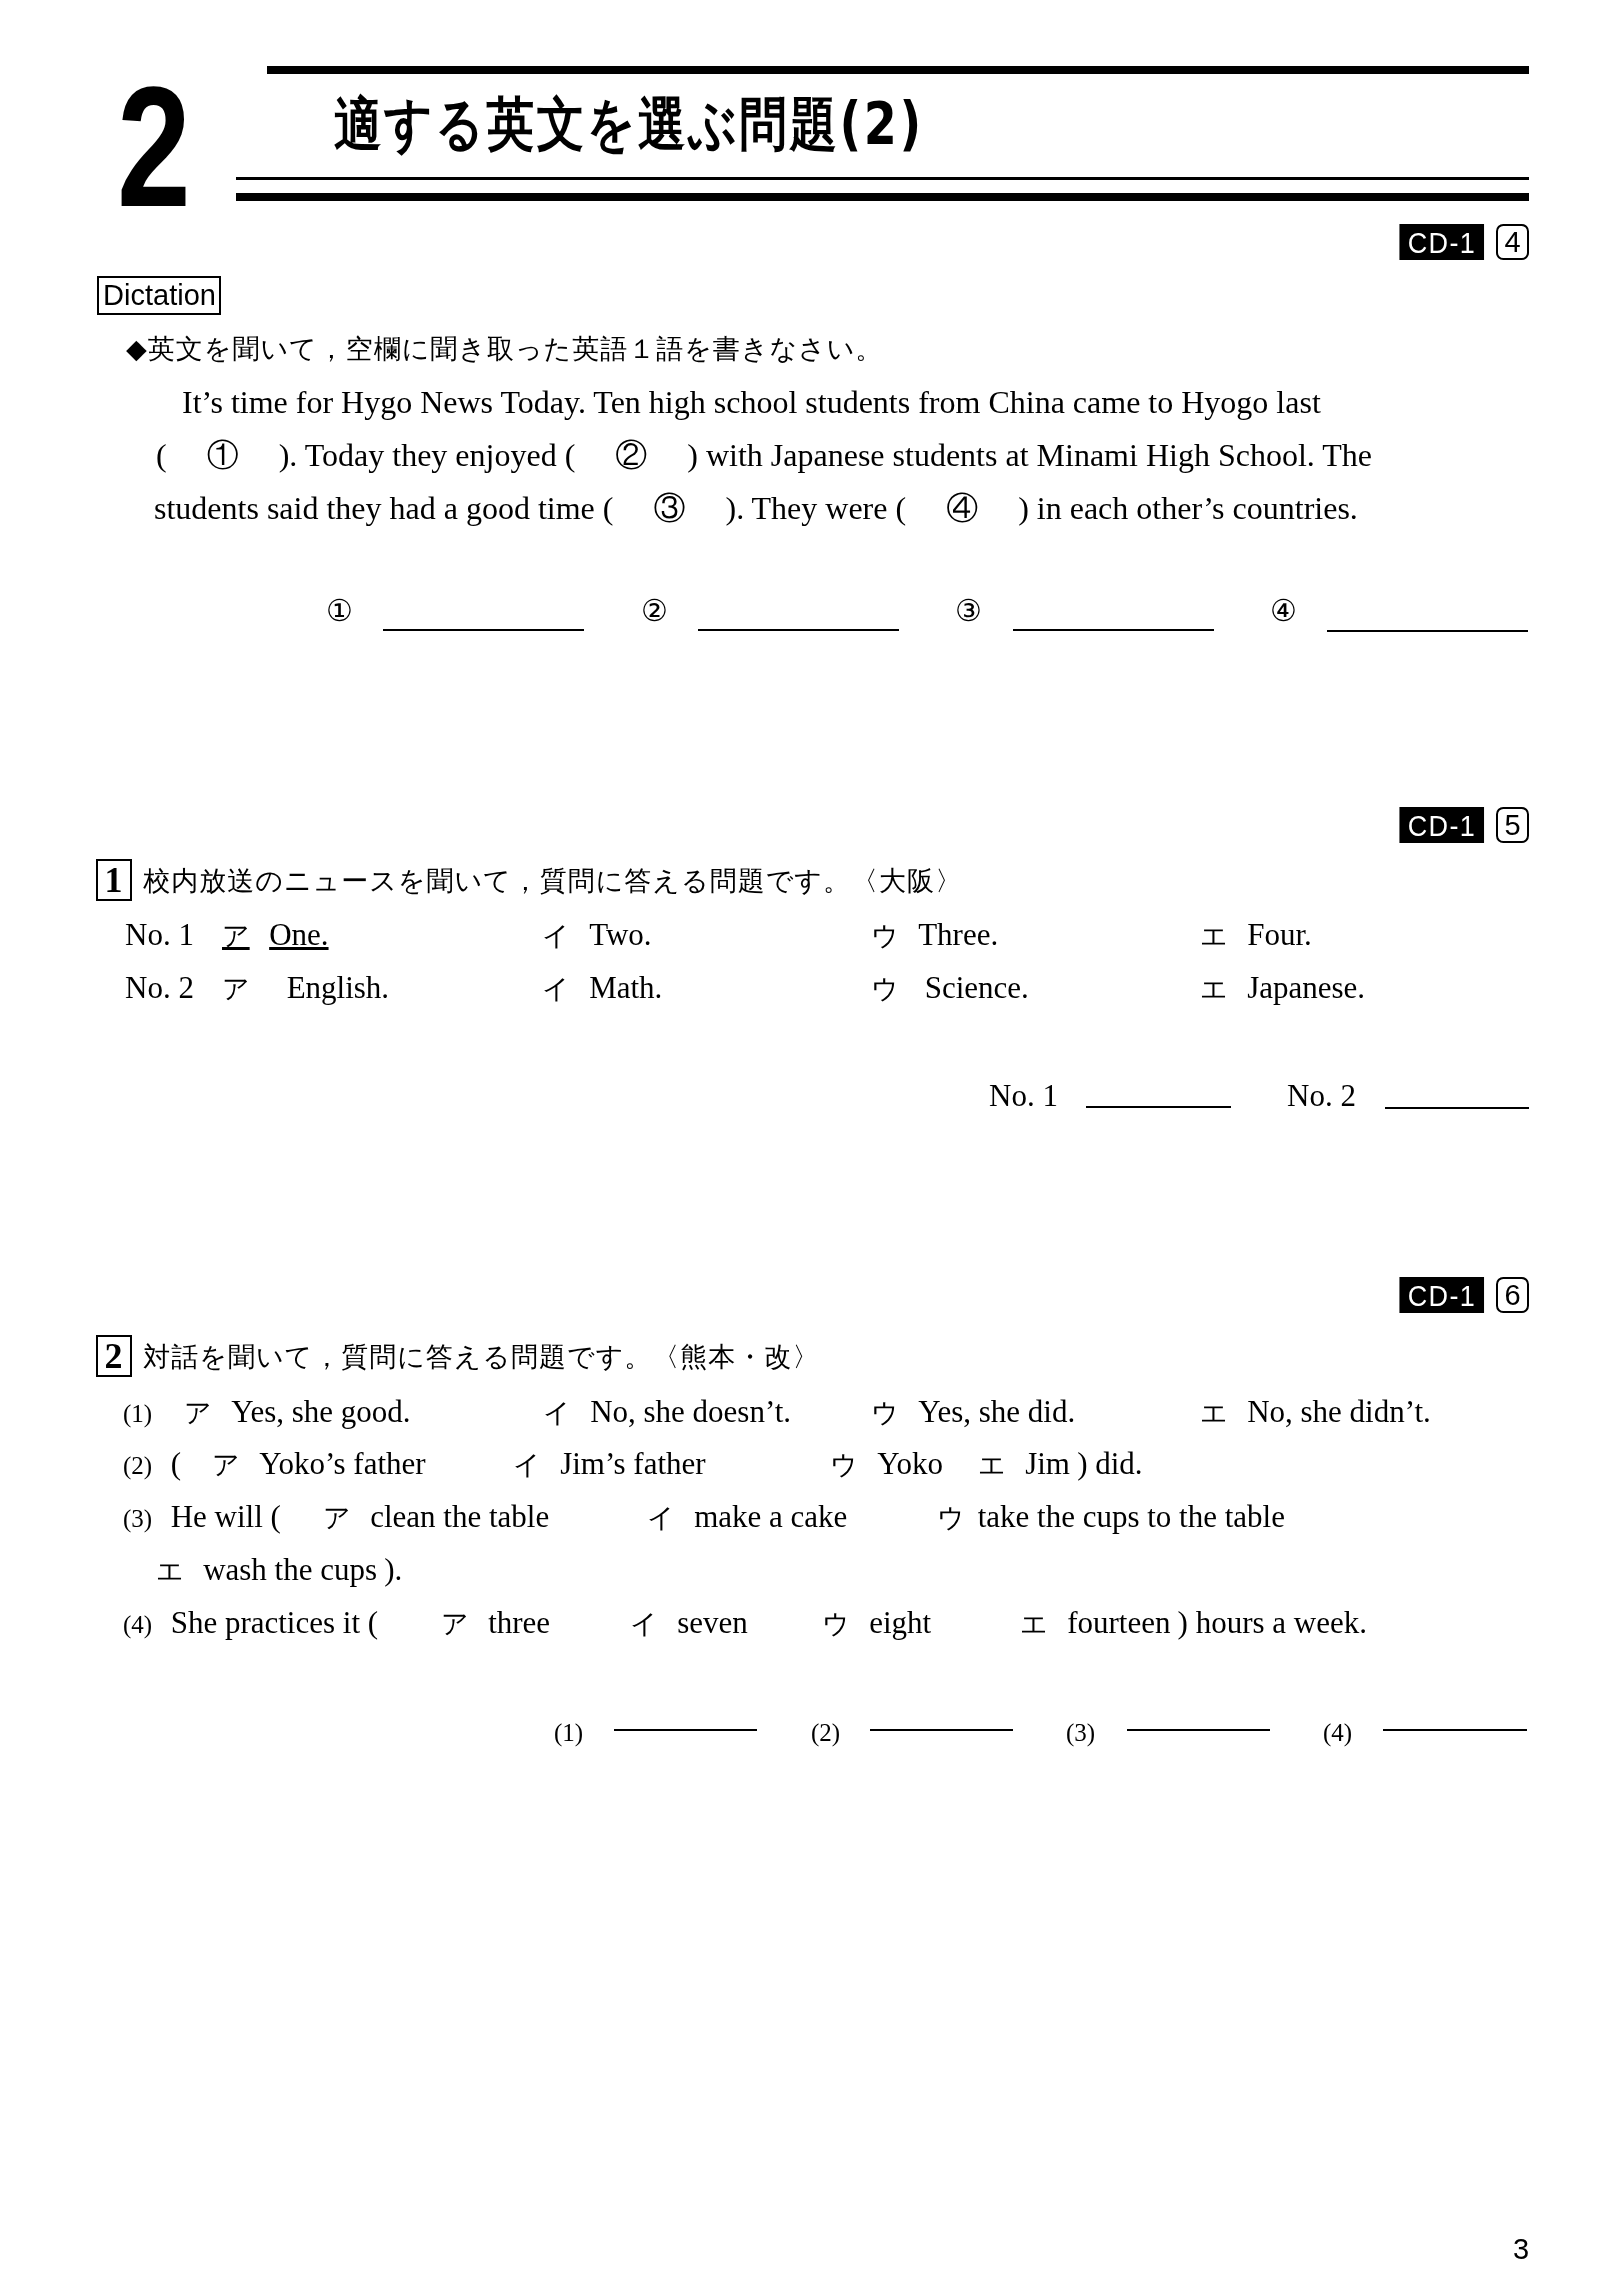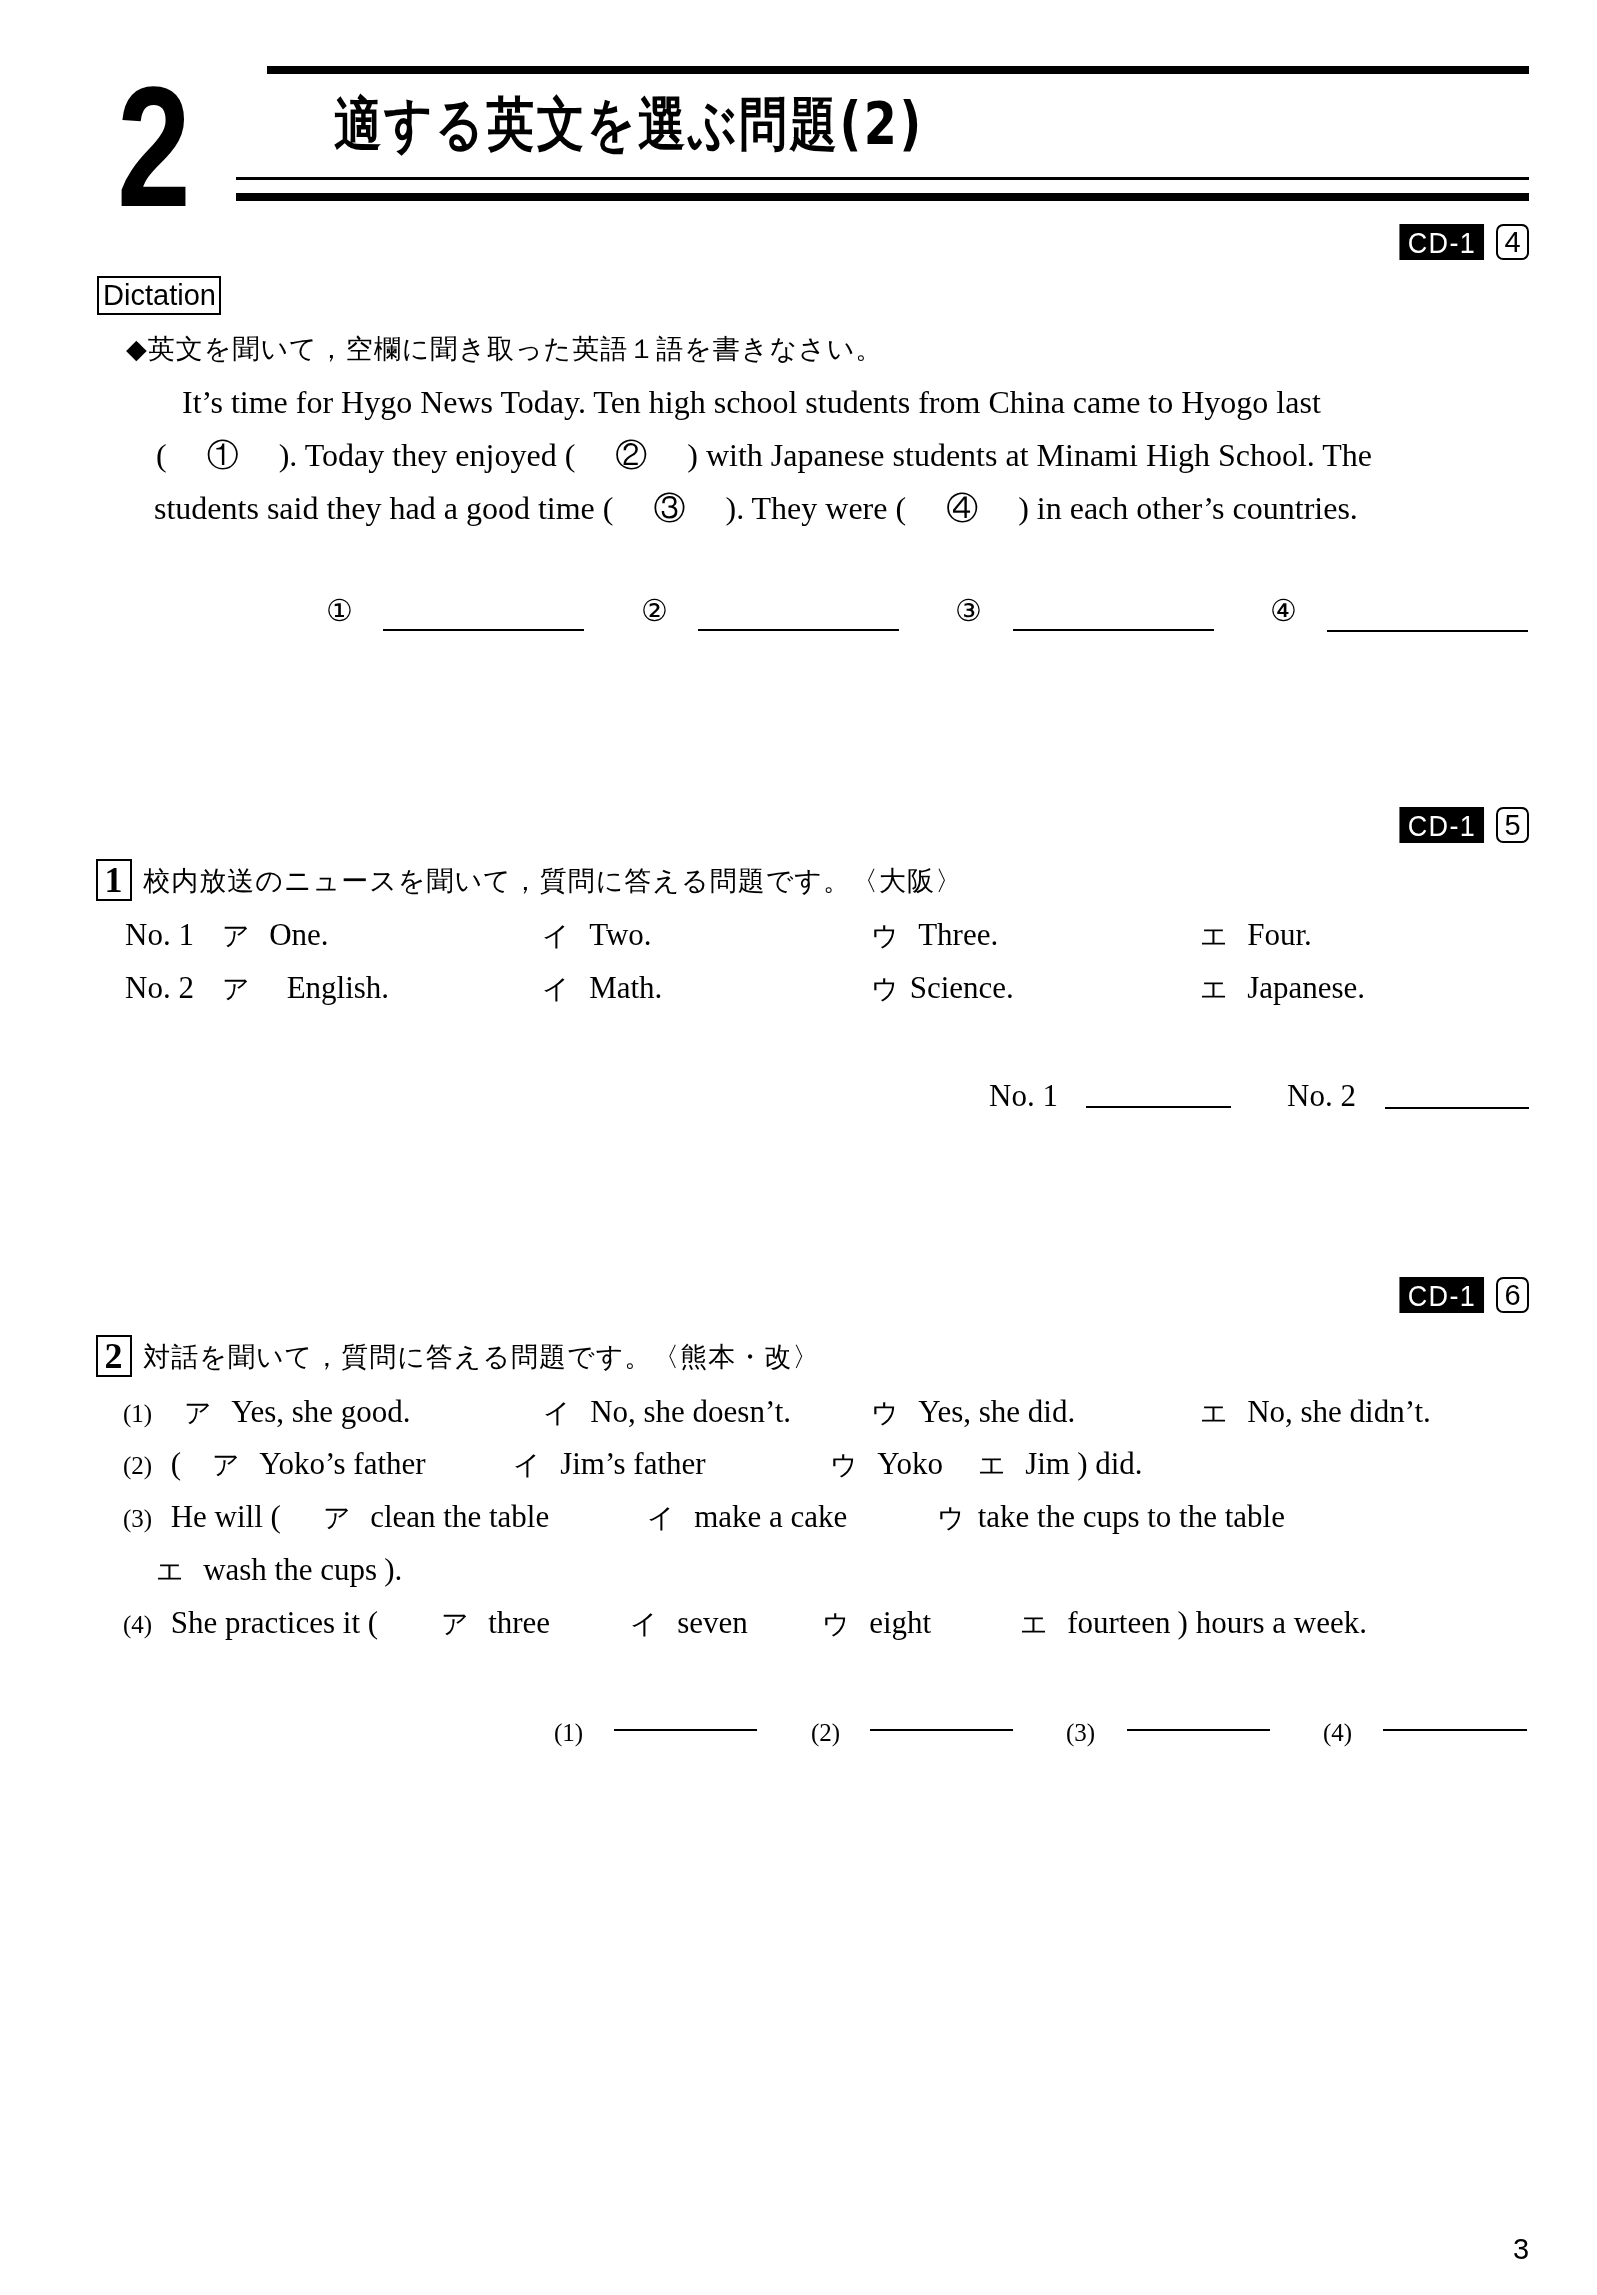--- a/index.html
+++ b/index.html
@@ -96,31 +96,31 @@
 </div>
 
 <div class="abs q-header" style="left:96px; top:859px;">
   <span class="q-num">1</span>
   <span>校内放送のニュースを聞いて，質問に答える問題です。〈大阪〉</span>
 </div>
 
 <div class="abs opt-row" style="left:125px; top:919px;">
   <span>No. 1</span>
 </div>
-<div class="abs opt-row" style="left:222px; top:919px;"><span class="kana">ア</span><span style="margin-left:19.5px">One.</span></div>
+<div class="abs opt-row" style="left:222px; top:919px;text-decoration:underline;"><span class="kana">ア</span><span style="margin-left:19.5px">One.</span></div>
 <div class="abs opt-row" style="left:542px; top:919px;"><span class="kana">イ</span><span style="margin-left:19.5px">Two.</span></div>
 <div class="abs opt-row" style="left:871px; top:919px;"><span class="kana">ウ</span><span style="margin-left:19.5px">Three.</span></div>
 <div class="abs opt-row" style="left:1200px; top:919px;"><span class="kana">エ</span><span style="margin-left:19.5px">Four.</span></div>
 
 <div class="abs opt-row" style="left:125px; top:972px;">
   <span>No. 2</span>
 </div>
 <div class="abs opt-row" style="left:222px; top:972px;"><span class="kana">ア</span><span style="margin-left:37px">English.</span></div>
 <div class="abs opt-row" style="left:542px; top:972px;"><span class="kana">イ</span><span style="margin-left:19.5px">Math.</span></div>
-<div class="abs opt-row" style="left:871px; top:972px;"><span class="kana">ウ</span><span style="margin-left:11px">Science.</span></div>
+<div class="abs opt-row" style="left:871px; top:972px;"><span class="kana">ウ</span><span style="margin-left:26px">Science.</span></div>
 <div class="abs opt-row" style="left:1200px; top:972px;"><span class="kana">エ</span><span style="margin-left:19.5px">Japanese.</span></div>
 
 <div class="abs opt-row" style="left:989px; top:1080px;">No. 1</div>
 <div class="abs blank-line" style="left:1086px; top:1106px; width:145px;"></div>
 <div class="abs opt-row" style="left:1287px; top:1080px;">No. 2</div>
 <div class="abs blank-line" style="left:1385px; top:1107px; width:144px;"></div>
 
 <div class="abs cd-badge" style="right:69px; top:1277px;">
   <span class="cd-label">CD-1</span>
   <span class="cd-track">6</span>

